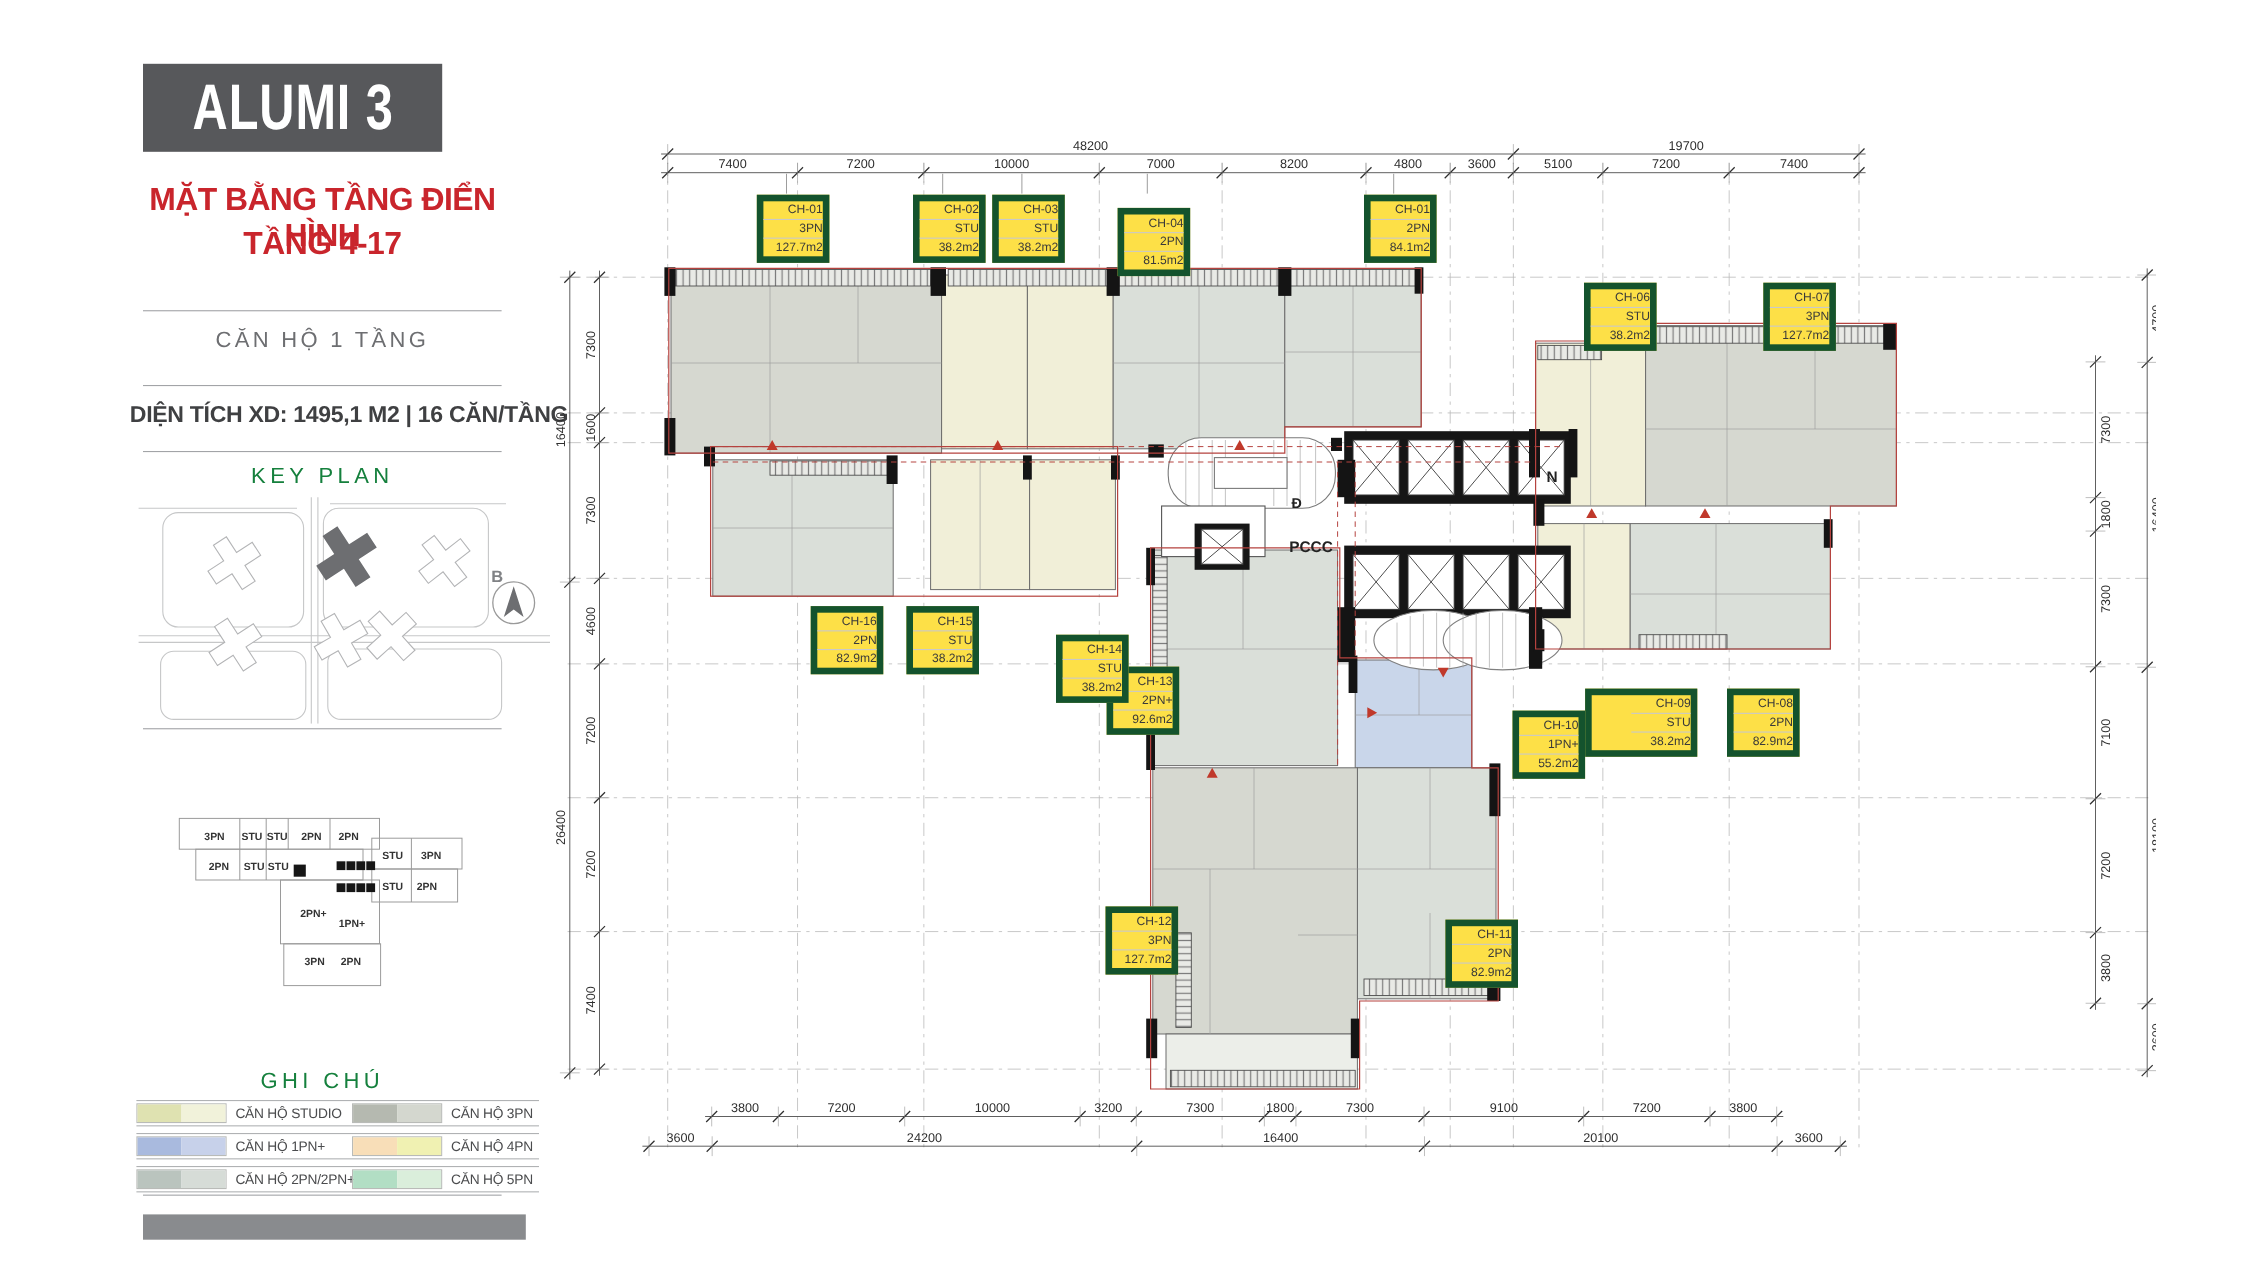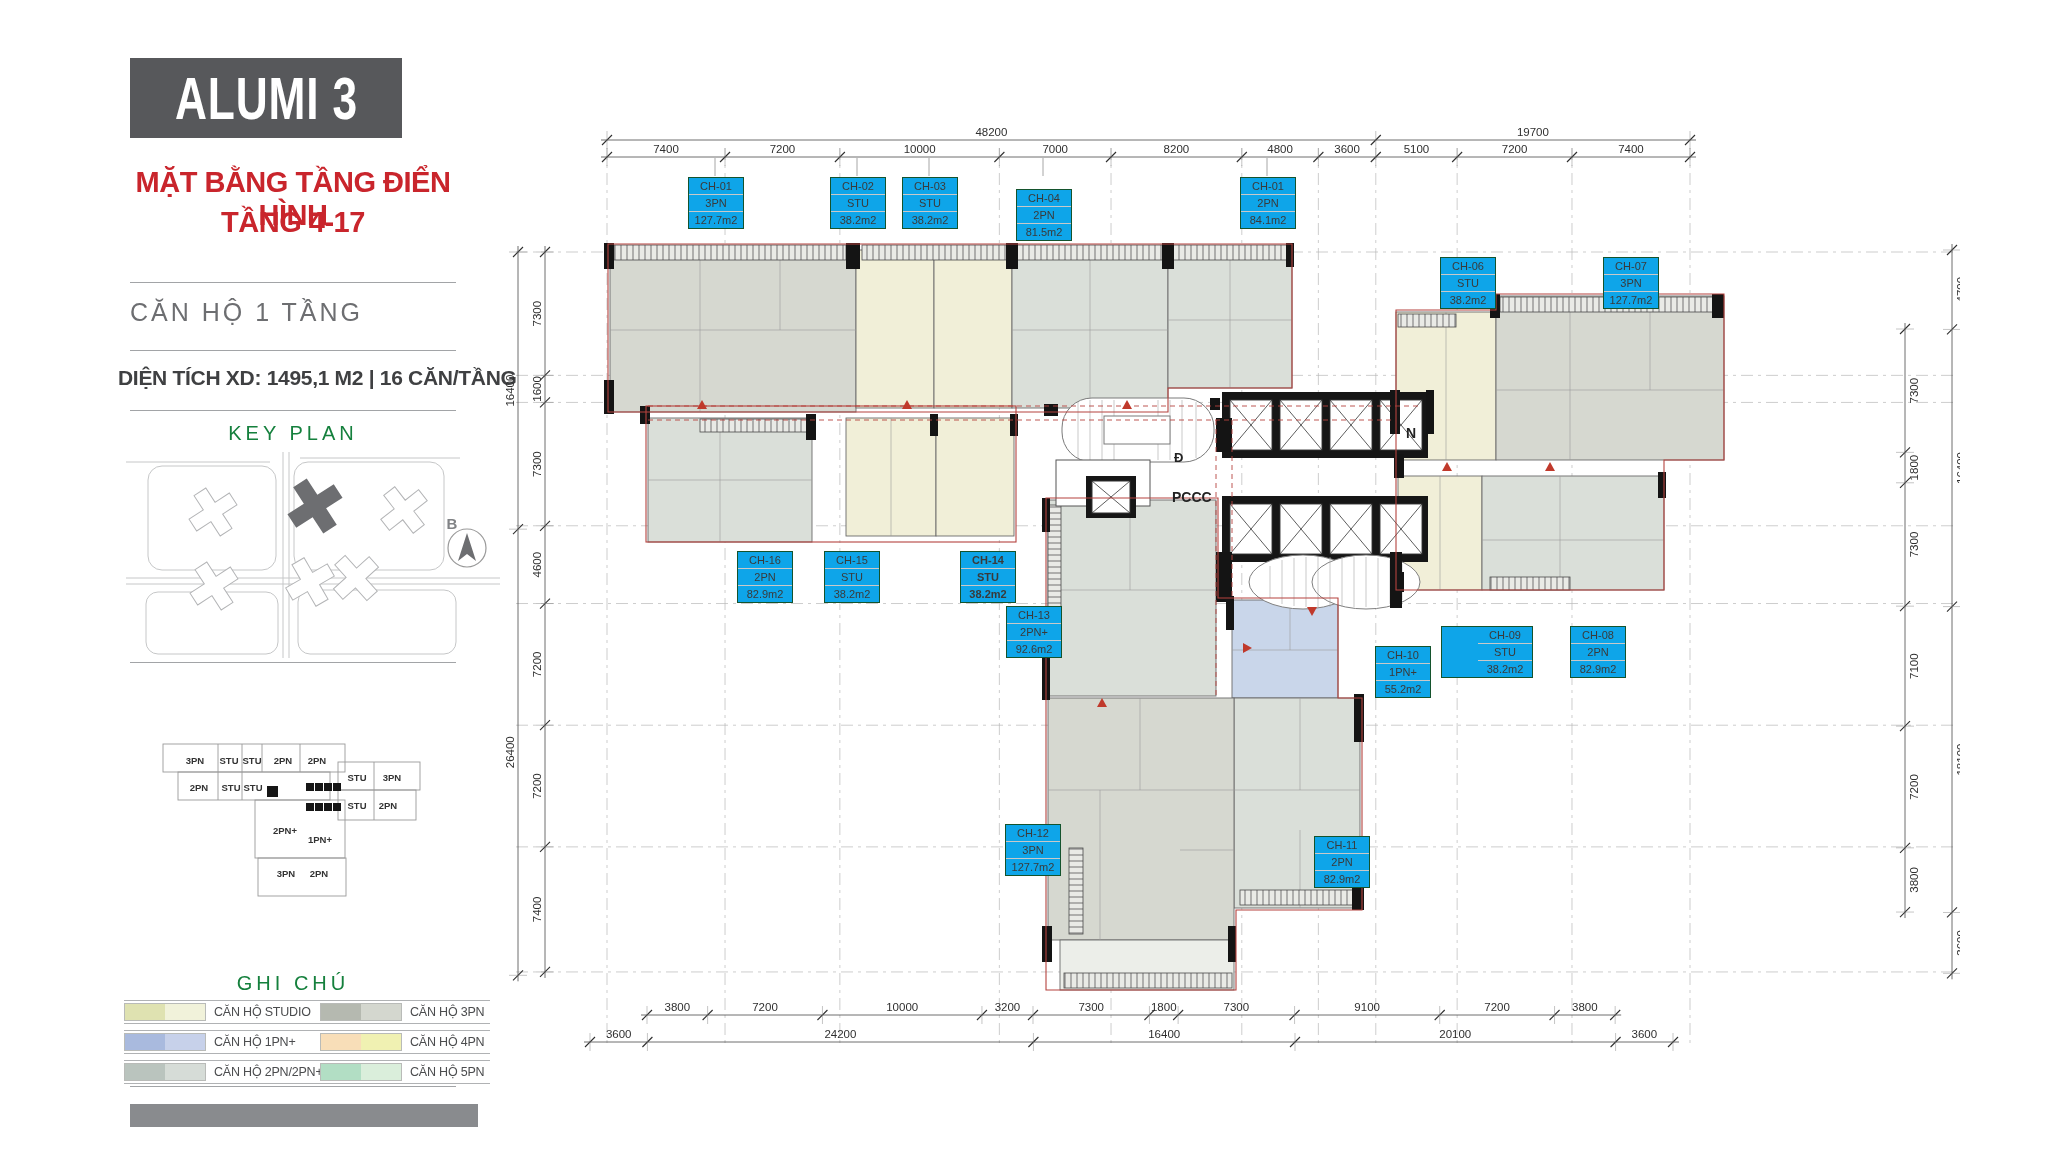--- a/index.html
+++ b/index.html
@@ -7,34 +7,34 @@
           font-family:"Liberation Sans",sans-serif;color:#3a3a3a;}
   .abs{position:absolute;}
   
   .title-box{left:130px;top:58px;width:272px;height:80px;background:#57585b;color:#fff;
              display:flex;align-items:center;justify-content:center;}
   .title-box span{font-size:54px;font-weight:bold;letter-spacing:1px;transform:scaleX(.82) scaleY(1.08);display:inline-block;white-space:nowrap;}
   .sub1,.sub2{left:118px;width:350px;text-align:center;color:#c9252c;font-weight:bold;font-size:29px;
               transform-origin:center;letter-spacing:-.5px;}
   .sub1{top:166px;} .sub2{top:206px;}
   .sdiv{left:130px;width:326px;height:1px;background:#a2a4a7;}
-  .sec1{left:130px;top:298px;width:326px;font-size:25px;color:#6d6e71;letter-spacing:3px;}
+  .sec1{left:130px;top:298px;width:326px;text-align:center;font-size:20px;color:#6d6e71;letter-spacing:3px;}
   .stats{left:118px;top:366px;width:350px;text-align:center;font-size:21px;font-weight:bold;color:#3f4042;letter-spacing:-.3px;white-space:nowrap;}
   .subhead{width:326px;text-align:center;font-size:20px;color:#15803d;letter-spacing:4px;left:130px;}
   .graybar{left:130px;top:1104px;width:348px;height:23px;background:#898b8e;}
   
   #legend{left:124px;top:1000px;width:366px;display:grid;grid-auto-flow:column;
           grid-template-rows:repeat(3,auto);grid-template-columns:196px 170px;column-gap:0;row-gap:6px;}
   .leg-row{display:flex;align-items:center;border-top:1px solid #b0b2b4;border-bottom:1px solid #b0b2b4;padding:2px 0;}
   .leg-swatch{width:82px;height:18px;display:flex;border:1px solid #b9bbb8;box-sizing:border-box;flex:none;}
   .leg-swatch i{flex:1;}
   .leg-label{font-size:12.5px;font-weight:normal;color:#4b4c4e;margin-left:8px;letter-spacing:-.2px;white-space:nowrap;}
   
-  .unit-box{position:absolute;width:54px;background:#0ea5e9;border:1px solid #14532d;z-index:5;
-            font-size:11px;color:#3a3a3a;text-align:center;}
+  .unit-box{position:absolute;width:54px;background:#fde047;border:6px solid #14532d;z-index:5;
+            font-size:11px;color:#3a3a3a;text-align:right;}
   .unit-box div{line-height:16px;height:16px;overflow:hidden;}
   .unit-box div+div{border-top:1px solid #c9c9c9;}
   svg text{font-family:"Liberation Sans",sans-serif;}
 </style>
 </head>
 <body>
 
 <div id="canvas">
 
   <aside>
@@ -600,21 +600,21 @@
         <div class="unit-box" style="left: 1005px; top: 824px;">
           <div>CH-12</div>
           <div>3PN</div>
           <div>127.7m2</div>
         </div>
         <div class="unit-box" style="left: 1006px; top: 606px;">
           <div>CH-13</div>
           <div>2PN+</div>
           <div>92.6m2</div>
         </div>
-        <div class="unit-box" style="left: 960px; top: 551px; font-weight: bold;">
+        <div class="unit-box" style="left: 960px; top: 577px;">
           <div>CH-14</div>
           <div>STU</div>
           <div>38.2m2</div>
         </div>
         <div class="unit-box" style="left: 824px; top: 551px;">
           <div>CH-15</div>
           <div>STU</div>
           <div>38.2m2</div>
         </div>
         <div class="unit-box" style="left: 737px; top: 551px;">

